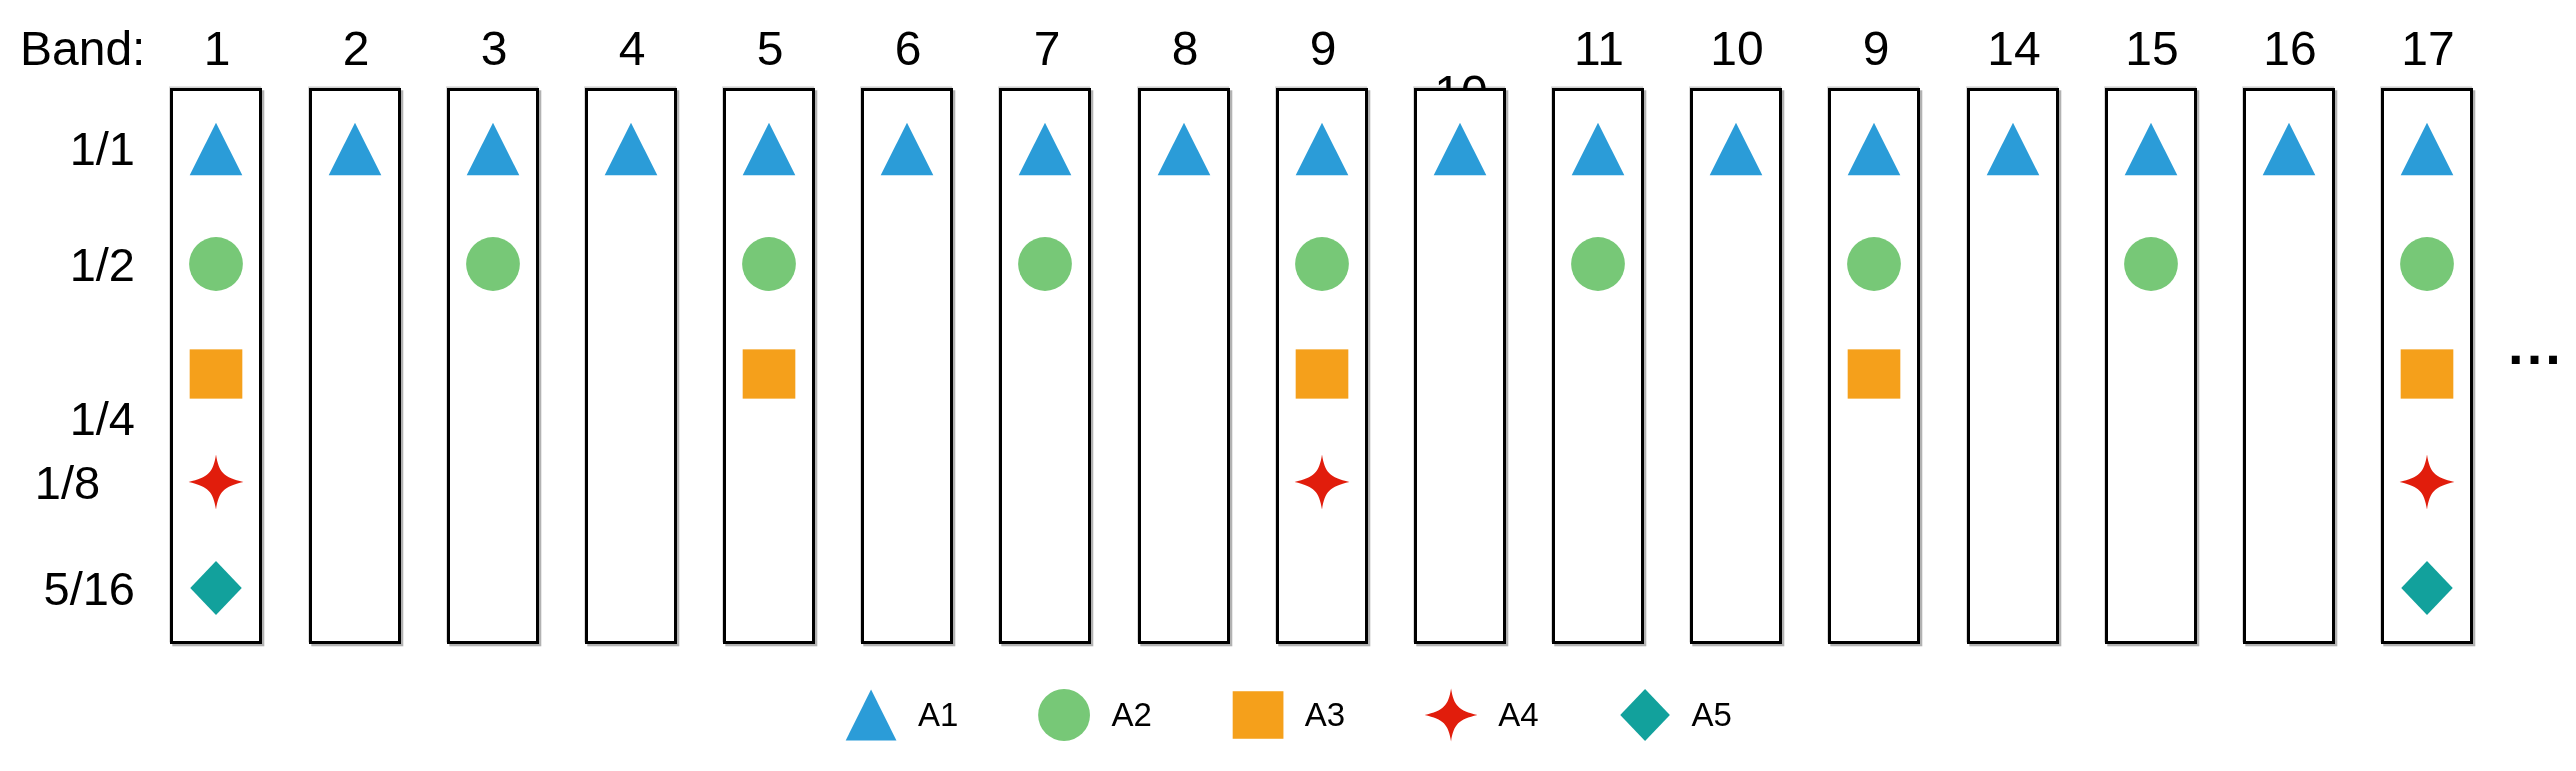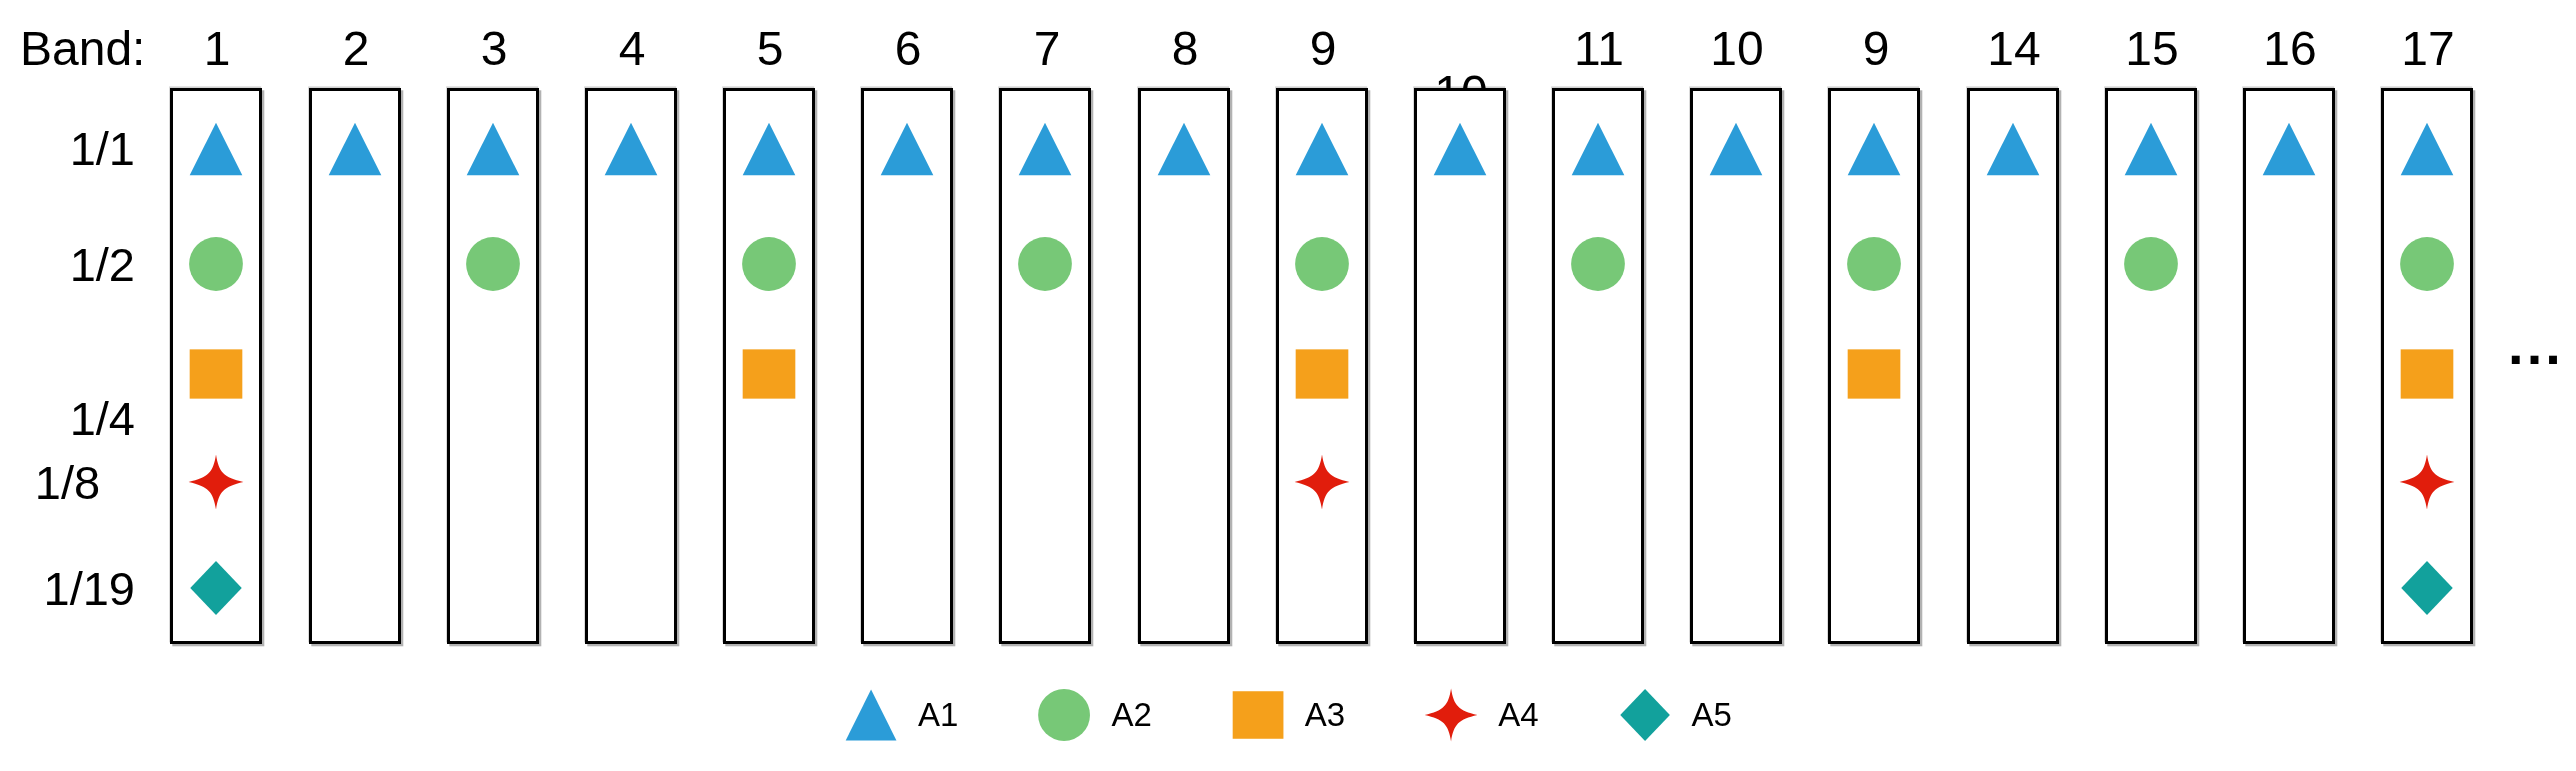--- a/index.html
+++ b/index.html
@@ -65,21 +65,21 @@
       <div class="band-num" style="left: 2014px;">14</div>
       <div class="band-num" style="left: 2152px;">15</div>
       <div class="band-num" style="left: 2290px;">16</div>
       <div class="band-num" style="left: 2428px;">17</div>
     </div>
   <div id="rowlabels">
       <div class="row-label" style="top: 149px;">1/1</div>
       <div class="row-label" style="top: 265px;">1/2</div>
       <div class="row-label" style="top: 375px; margin-top: 44px;">1/4</div>
       <div class="row-label" style="top: 483px; text-align: center;">1/8</div>
-      <div class="row-label" style="top: 589px;">1/19</div>
+      <div class="row-label" style="top: 589px;">5/16</div>
     </div>
   <div id="boxes">
       <div class="band-box" style="left: 170px;">
         <div class="marker" style="top: 30px;">
           <svg viewBox="0 0 100 100" fill="#2B9CD8">
             <polygon points="50,3 97,97 3,97"></polygon>
           </svg>
         </div>
         <div class="marker" style="top: 145px;">
           <svg viewBox="0 0 100 100" fill="#77C877">

